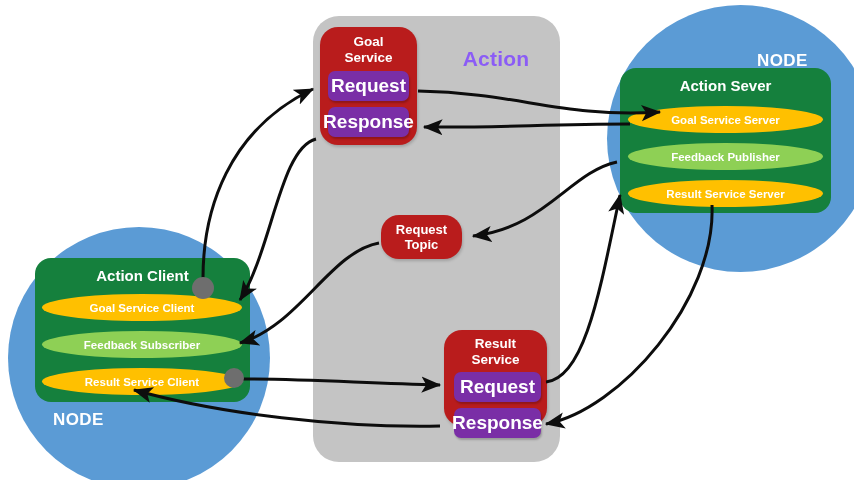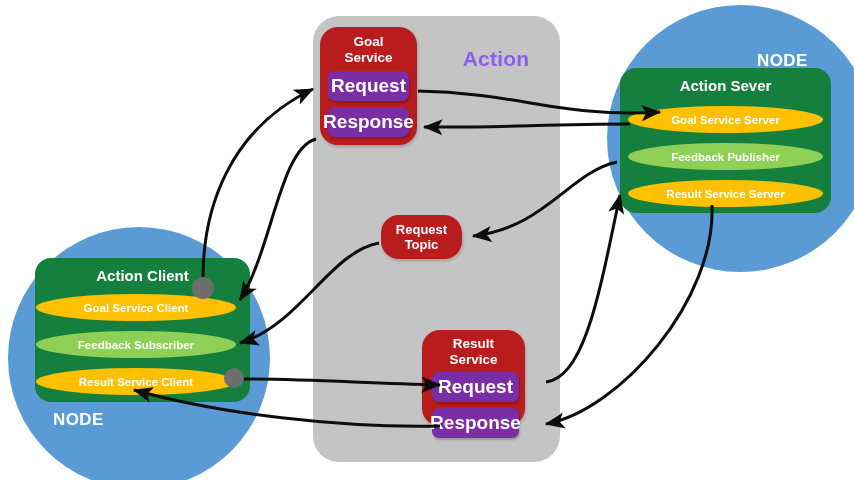--- a/index.html
+++ b/index.html
@@ -68,21 +68,21 @@
     box-shadow: 1px 2px 2px rgba(0,0,0,0.22);
   }
 
   
   #goal-service { left: 320px; top: 27px; width: 97px; height: 118px; }
   #goal-service .svc-title { top: 7px; }
   #goal-service .rpc-chip.req  { left: 8px;  top: 44px; width: 81px; height: 30px; }
   #goal-service .rpc-chip.resp { left: 8px;  top: 80px; width: 81px; height: 30px; }
 
   
-  #result-service { left: 422px; top: 330px; width: 103px; height: 96px; }
+  #result-service { left: 444px; top: 330px; width: 103px; height: 96px; }
   #result-service .svc-title { top: 6px; }
   #result-service .rpc-chip.req  { left: 10px; top: 42px; width: 87px; height: 30px; }
   #result-service .rpc-chip.resp { left: 10px; top: 78px; width: 87px; height: 30px; }
 
   
   #feedback-topic {
     left: 381px; top: 215px; width: 81px; height: 44px;
     display: flex; align-items: center; justify-content: center;
   }
   #feedback-topic .topic-label {
@@ -141,21 +141,21 @@
     white-space: nowrap;
   }
   .pill.yellow { background: #ffc000; }
   .pill.green  { background: #8ed055; }
 
   #action-server-box .pill { left: 8px; width: 195px; height: 27px; }
   #action-server-box .pill.p0 { top: 38px; }
   #action-server-box .pill.p1 { top: 75px; }
   #action-server-box .pill.p2 { top: 112px; }
 
-  #action-client-box .pill { left: 1px; width: 200px; height: 27px; }
+  #action-client-box .pill { left: 7px; width: 200px; height: 27px; }
   #action-client-box .pill.p0 { top: 36px; }
   #action-client-box .pill.p1 { top: 73px; }
   #action-client-box .pill.p2 { top: 110px; }
 
   
   #wires {
     position: absolute;
     left: 0; top: 0;
     width: 854px; height: 480px;
     pointer-events: none;

